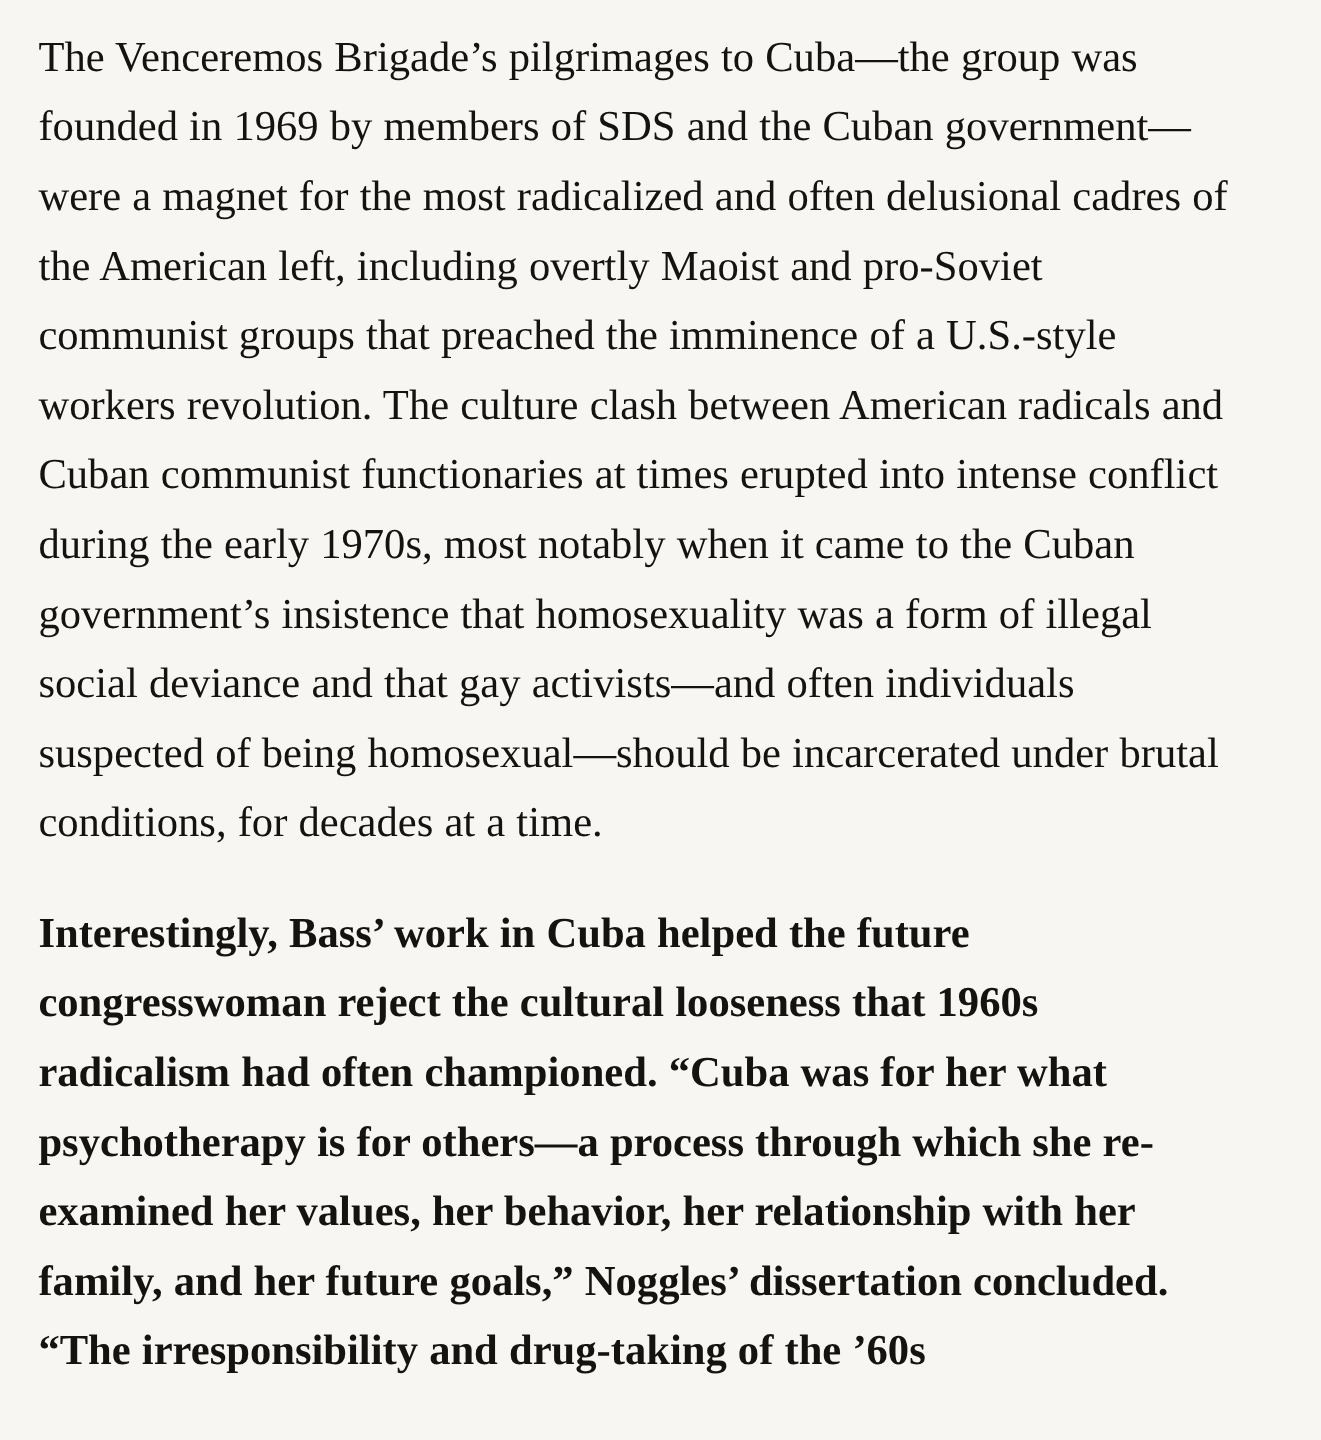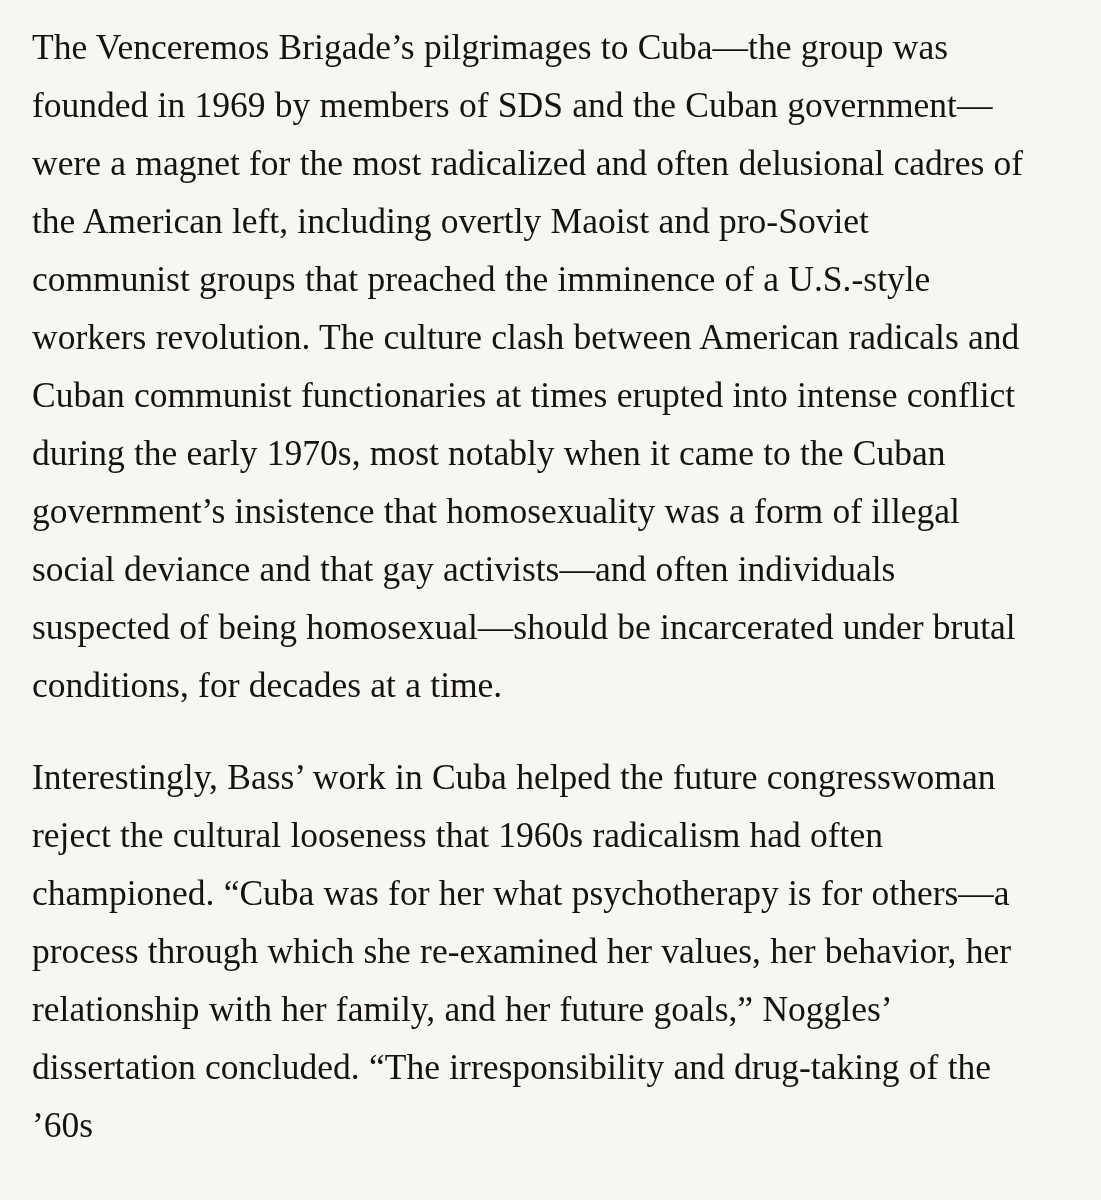--- a/index.html
+++ b/index.html
@@ -23,20 +23,21 @@
     line-height: 58px;
     margin: 0 0 34px 0;
     letter-spacing: 0.0px;
     word-spacing: 0.4px;
     text-align: left;
     font-weight: 400;
     color: #15130f;
   }
   .para:last-child {
     margin-bottom: 0;
+    font-weight: bold;
   }
 </style>
 </head>
 <body>
 
 <div class="article">
   <p class="para">The Venceremos Brigade’s pilgrimages to Cuba—the group was founded in 1969 by members of SDS and the Cuban government—were a magnet for the most radicalized and often delusional cadres of the American left, including overtly Maoist and pro-Soviet communist groups that preached the imminence of a U.S.-style workers revolution. The culture clash between American radicals and Cuban communist functionaries at times erupted into intense conflict during the early 1970s, most notably when it came to the Cuban government’s insistence that homosexuality was a form of illegal social deviance and that gay activists—and often individuals suspected of being homosexual—should be incarcerated under brutal conditions, for decades at a time.</p>
   <p class="para">Interestingly, Bass’ work in Cuba helped the future congresswoman reject the cultural looseness that 1960s radicalism had often championed. “Cuba was for her what psychotherapy is for others—a process through which she re-examined her values, her behavior, her relationship with her family, and her future goals,” Noggles’ dissertation concluded. “The irresponsibility and drug-taking of the ’60s</p>
 </div>
 

